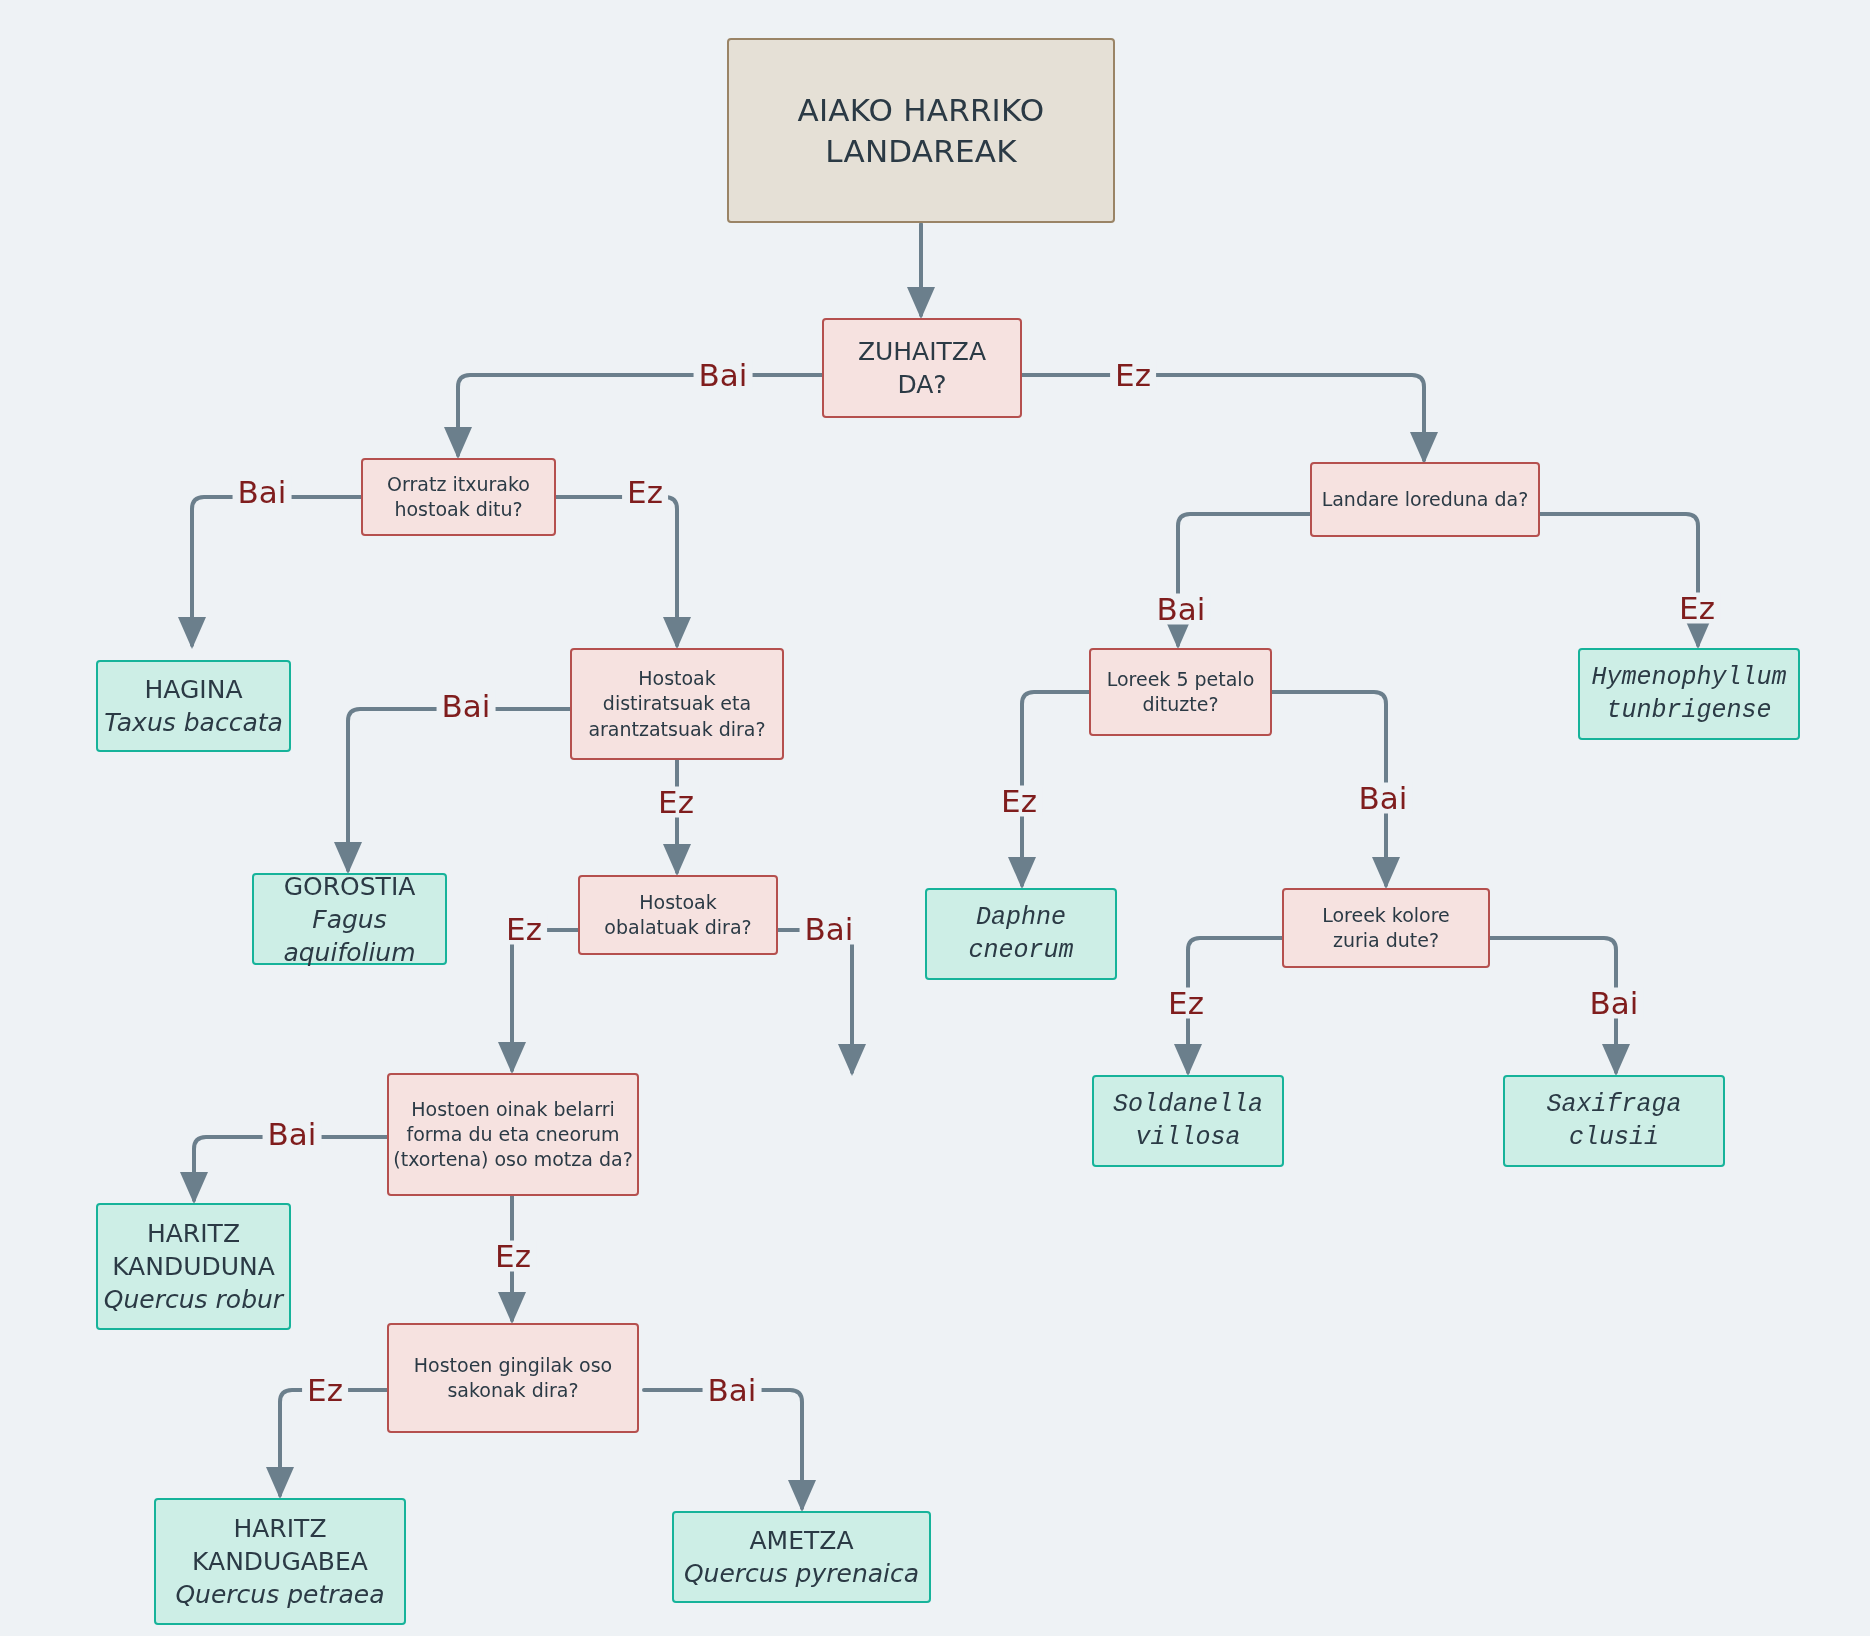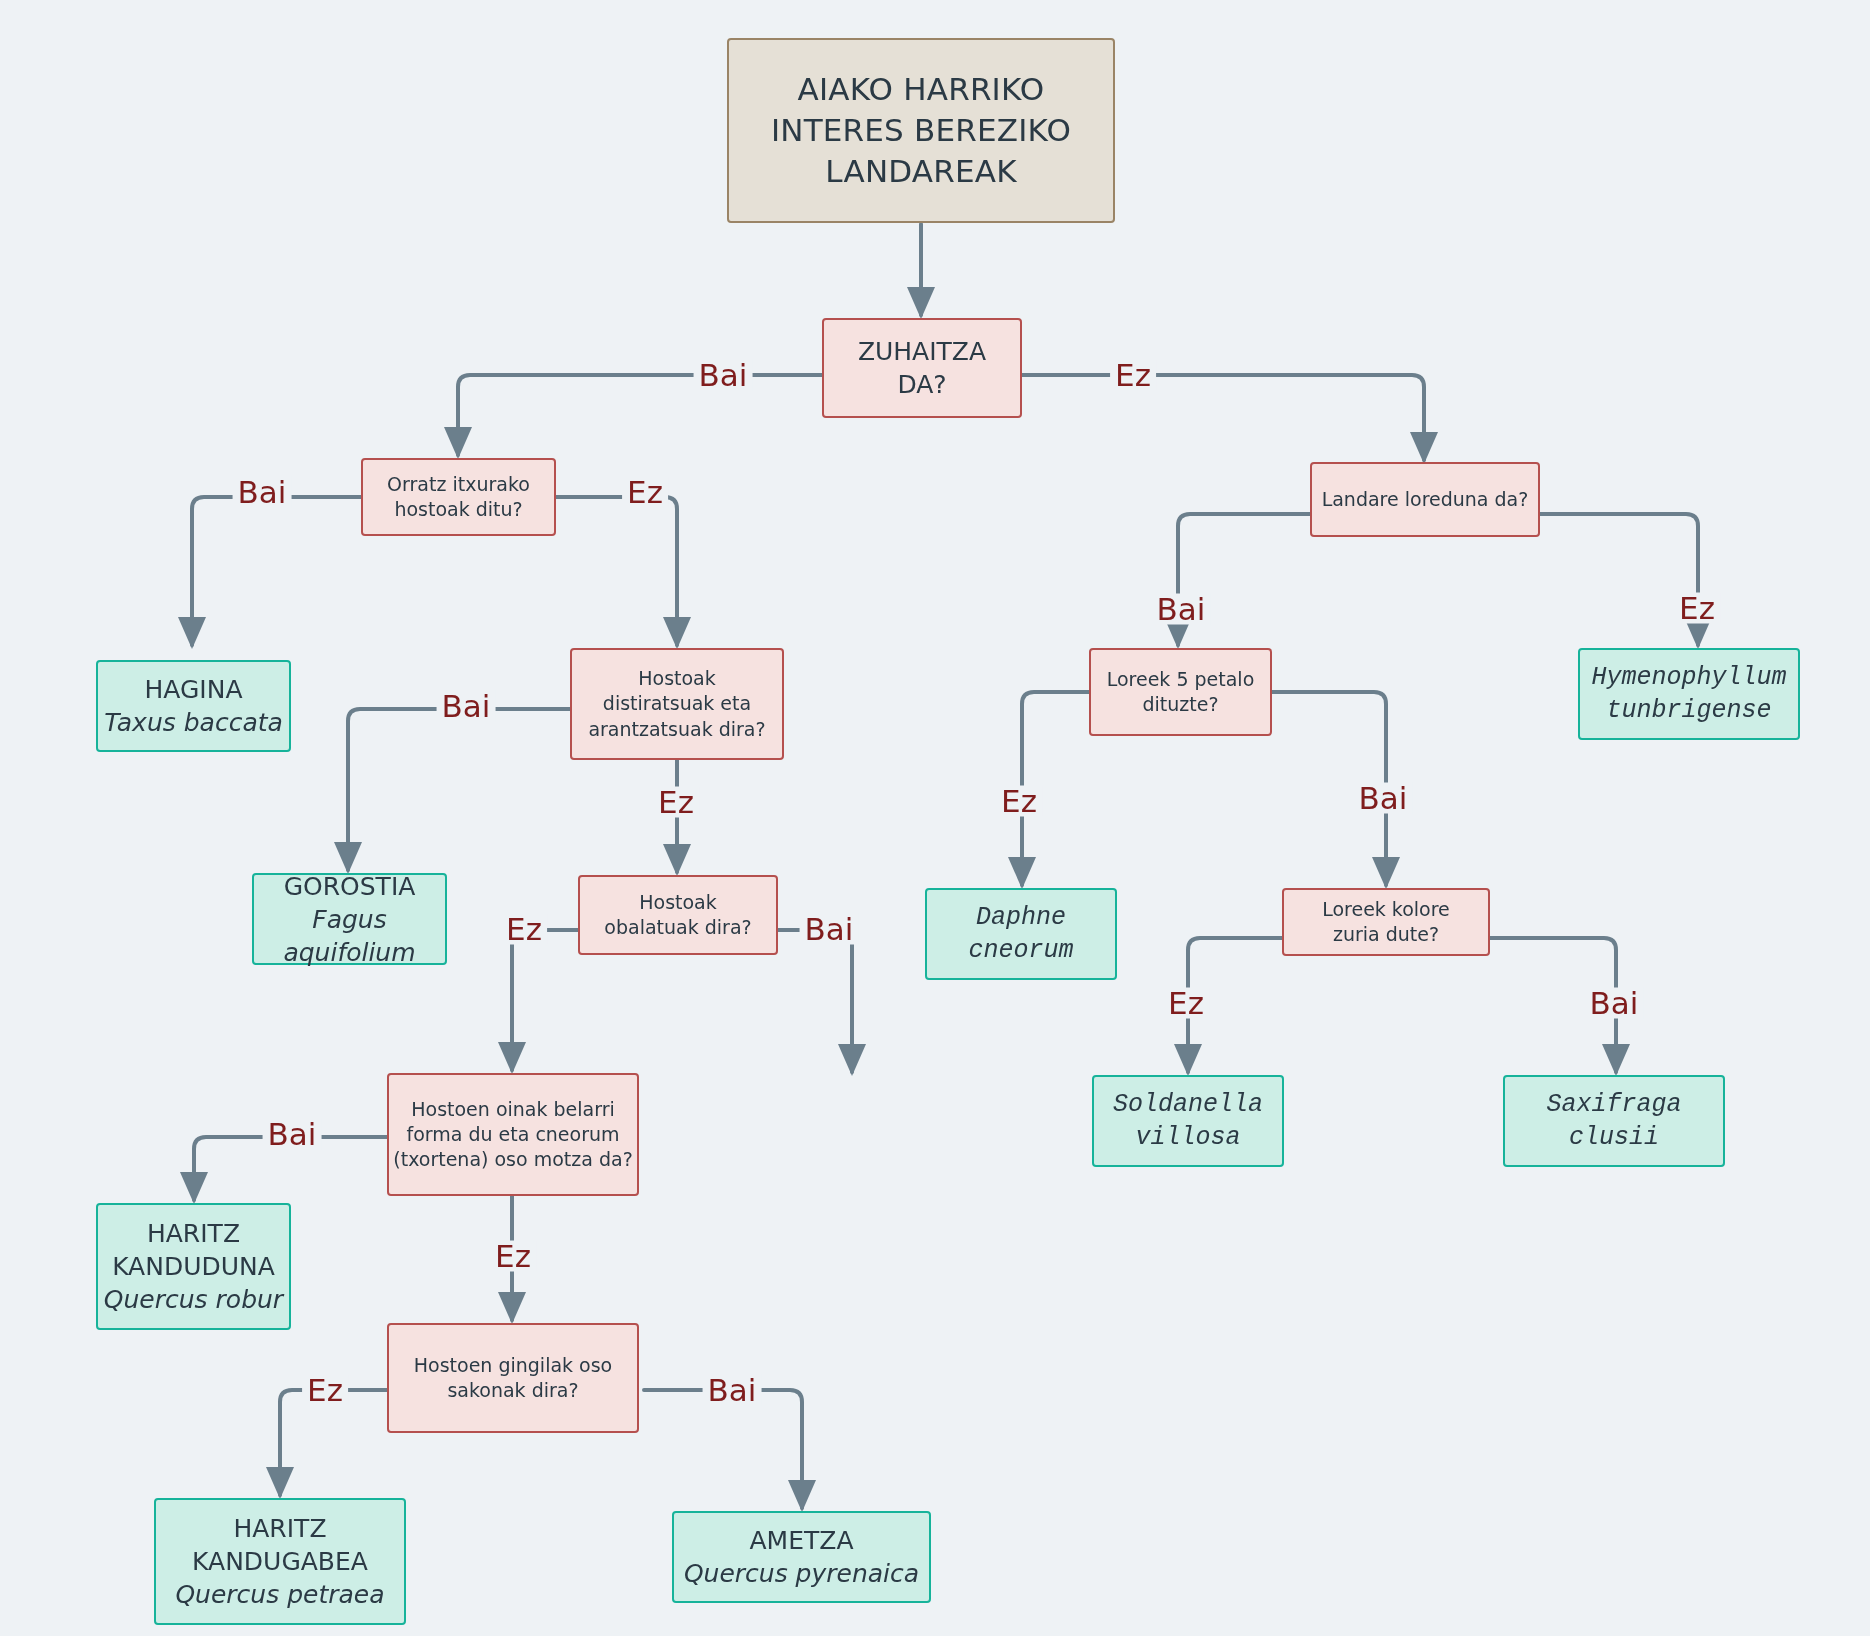--- a/index.html
+++ b/index.html
@@ -131,21 +131,20 @@
       <path d="M1272,692 L1374,692 Q1386,692 1386,704 L1386,885"></path>
 
       <path d="M1282,938 L1200,938 Q1188,938 1188,950 L1188,1072"></path>
 
       <path d="M1490,938 L1604,938 Q1616,938 1616,950 L1616,1072"></path>
     </g>
   </svg>
 
   <div class="node node-title" style="left:727px; top:38px; width:388px; height:185px;">
     <span class="ln">AIAKO HARRIKO</span>
-    <span class="ln">INTERES BEREZIKO</span>
     <span class="ln">LANDAREAK</span>
   </div>
 
   <div class="node node-decision big" style="left:822px; top:318px; width:200px; height:100px;">
     <span>ZUHAITZA</span>
     <span>DA?</span>
   </div>
 
   <div class="node node-decision small" style="left:361px; top:458px; width:195px; height:78px;">
     <span>Orratz itxurako</span>
@@ -214,21 +213,21 @@
   <div class="node node-terminal sci-only" style="left:1578px; top:648px; width:222px; height:92px;">
     <span class="sci">Hymenophyllum</span>
     <span class="sci">tunbrigense</span>
   </div>
 
   <div class="node node-terminal sci-only" style="left:925px; top:888px; width:192px; height:92px;">
     <span class="sci">Daphne</span>
     <span class="sci">cneorum</span>
   </div>
 
-  <div class="node node-decision small" style="left:1282px; top:888px; width:208px; height:68px;">
+  <div class="node node-decision small" style="left:1282px; top:888px; width:208px; height:80px;">
     <span>Loreek kolore</span>
     <span>zuria dute?</span>
   </div>
 
   <div class="node node-terminal sci-only" style="left:1092px; top:1075px; width:192px; height:92px;">
     <span class="sci">Soldanella</span>
     <span class="sci">villosa</span>
   </div>
 
   <div class="node node-terminal sci-only" style="left:1503px; top:1075px; width:222px; height:92px;">

